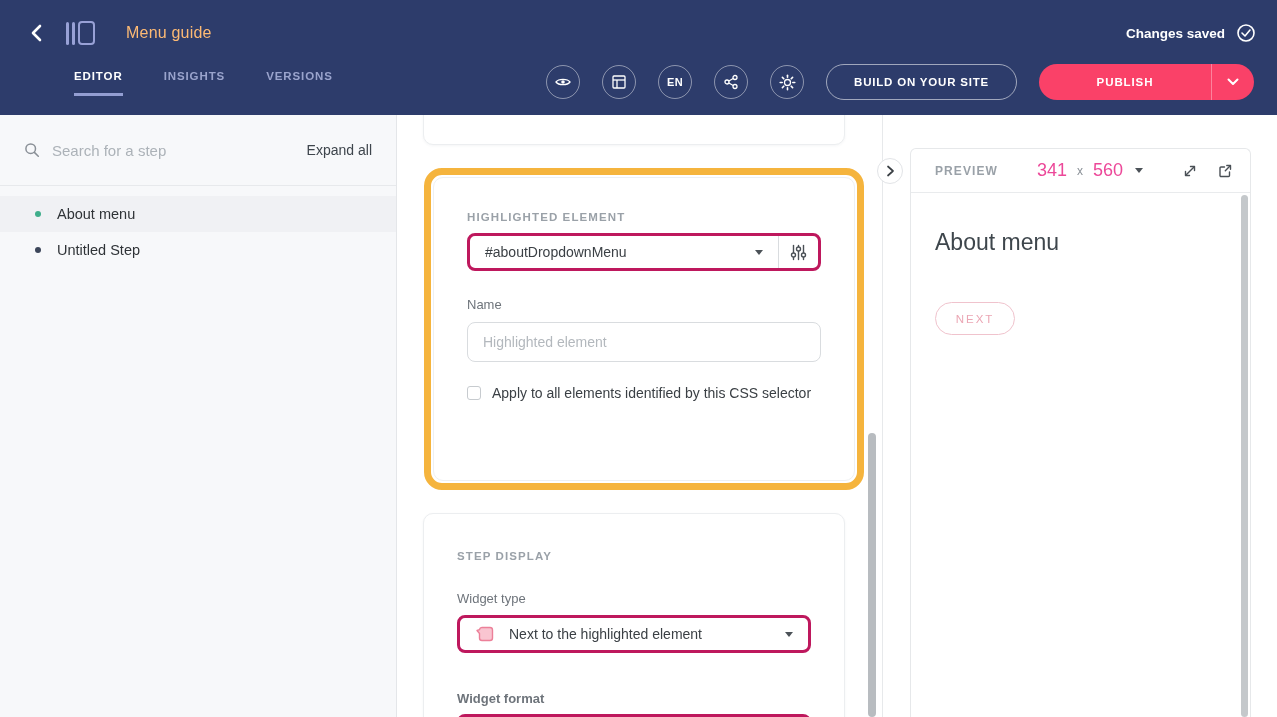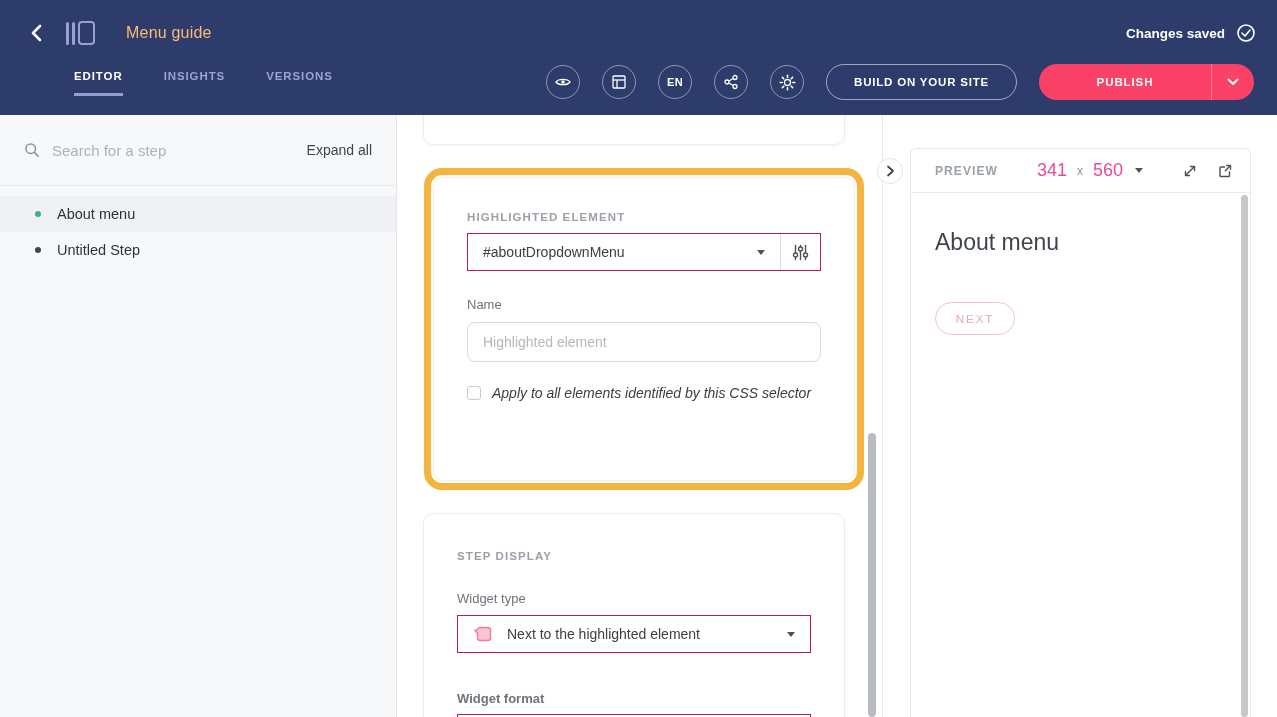--- a/index.html
+++ b/index.html
@@ -55,34 +55,34 @@
       border-right:1px solid #e7e9eb; overflow:hidden; }
   .card { background:#fff; border:1px solid #eceef0; border-radius:10px; box-shadow:0 1px 3px rgba(40,50,70,.05); }
   .card-top-partial { position:absolute; left:25px; top:-20px; width:422px; height:50px; }
 
   .highlight-wrap { position:absolute; left:16px; top:53px; width:440px; height:322px;
       border:7px solid #f5b43d; border-radius:18px; padding:2px;margin-left:10px; }
   .highlight-card { width:100%; height:100%; border-radius:10px; border:1px solid #eef0f2; background:#fff; padding:0 33px; }
 
   .section-title { padding-top:33px; font-size:11.5px; font-weight:700; letter-spacing:1.1px; color:#9aa1a8; }
   .field-label { margin-top:29px; font-size:13px; color:#6e747b; }
-  .select-group { margin-top:10px; height:38px; display:flex; border:1px solid #be185d; border-radius:0; background:#fff; }
+  .select-group { margin-top:10px; height:38px; display:flex; border:3px solid #be185d; border-radius:8px; background:#fff; }
   .select-main { flex:1; display:flex; align-items:center; padding:0 15px; cursor:pointer; min-width:0; }
   .select-value { font-size:14px; color:#3b4045; white-space:nowrap; overflow:hidden; }
   .caret { width:0; height:0; border-left:4.5px solid transparent; border-right:4.5px solid transparent;
       border-top:5.5px solid #4c5258; margin-left:auto; }
   .sliders-btn { width:40px; border-left:1px solid #d9dcdf; display:flex; align-items:center; justify-content:center; cursor:pointer; }
 
   .text-input { margin-top:10px; height:40px; width:100%; border:1px solid #d9dcdf; border-radius:8px;
       padding:0 15px; font-size:14px; color:#3b4045; outline:none; font-family:"Liberation Sans", sans-serif; }
   .text-input::placeholder { color:#b3b8bd; }
 
   .checkbox-row { margin-top:23px; display:flex; align-items:center; gap:11px; cursor:pointer; }
   .checkbox { width:14px; height:14px; border:1px solid #c7cbcf; border-radius:3px; background:#fff; flex:none; }
-  .checkbox-label { font-size:14px; color:#3b4045;font-style:italic; }
+  .checkbox-label { font-size:14px; color:#3b4045; }
 
   .step-card { position:absolute; left:25px; top:398px; width:422px; height:260px; padding:0 33px; }
   .widget-select { margin-top:9px; }
   .widget-select .select-main { gap:14px; }
   .bubble-icon { flex:none; display:flex; }
   .format-select { margin-top:8px; }
 
   .main-scrollbar { position:absolute; right:6px; top:318px; width:8px; height:284px; background:#b8bcc0; border-radius:4px; }
 
   

